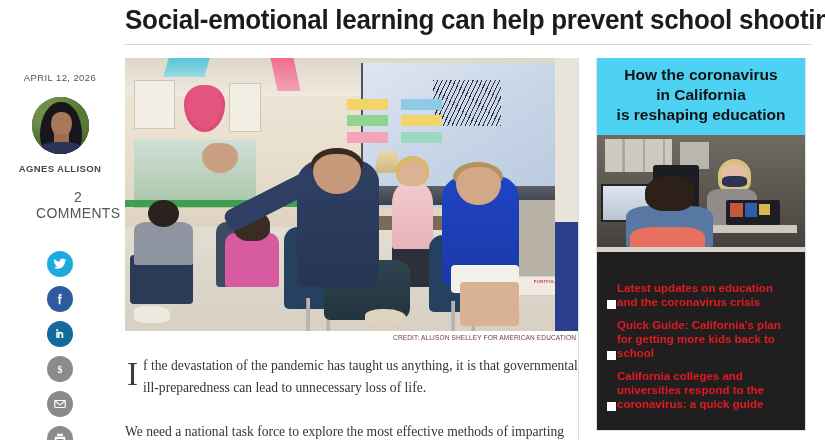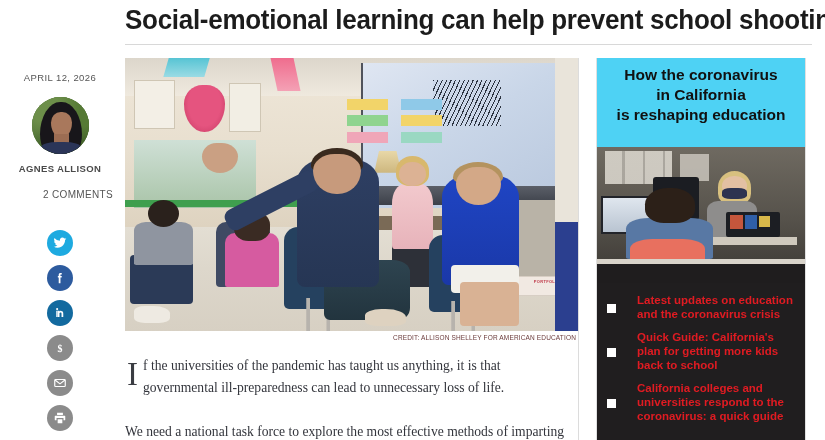--- a/index.html
+++ b/index.html
@@ -111,21 +111,21 @@
     margin-top: 9px;
     font-family: "Liberation Sans Narrow", "Liberation Sans", sans-serif;
     font-weight: bold;
     font-size: 9.5px;
     letter-spacing: 0.35px;
     color: #4a4a4a;
   }
   .comments-count {
     margin-top: 15px;
     font-family: "Liberation Sans Narrow", "Liberation Sans", sans-serif;
-    font-size: 10px;
+    font-size: 14px;
     letter-spacing: 0.35px;
     color: #555555;
     margin-left: 36px;
   }
   .share-stack {
     margin-top: 30px;
     display: flex;
     flex-direction: column;
     align-items: center;
     gap: 9px;
@@ -392,21 +392,21 @@
     padding: 5px 0 4px 0;
   }
   .promo-head {
     background: #4ed2f4;
     color: #111111;
     text-align: center;
     font-family: "Liberation Sans", sans-serif;
     font-weight: bold;
     font-size: 15.5px;
     line-height: 20px;
-    padding: 7px 6px 22px 6px;
+    padding: 7px 6px 10px 6px;
   }
   .promo-photo {
     position: relative;
     width: 100%; height: 136px;
     overflow: hidden;
     background: #4a4540;
   }
   .pp-wall { position:absolute; inset:0; background: linear-gradient(180deg,#6f6a61 0%, #55514a 55%, #3a3733 100%); }
   .pp-papers { position:absolute; left:4%; top:3%; width:32%; height:24%; background: repeating-linear-gradient(90deg,#dfdbd2 0 26%, #b6b2aa 26% 30%); opacity:.85;}
   .pp-paper2 { position:absolute; left:40%; top:5%; width:14%; height:20%; background:#cfcbc2; opacity:.8; }
@@ -425,22 +425,22 @@
   .pp-student-body { position:absolute; left:14%; top:52%; width:42%; height:30%; background:#5878a4; border-radius:26% 26% 4% 4%; }
   .pp-student-shirt { position:absolute; left:16%; top:68%; width:36%; height:24%; background:#e8705f; border-radius:30% 30% 4% 4%; }
   .pp-foreground { position:absolute; left:0; bottom:0; width:100%; height:18%; background: linear-gradient(180deg,#d8d3ca 0 22%, #1f1d1e 22% 100%); }
 
   .promo-links {
     background: #201e1f;
     padding: 10px 10px 11px 10px;
   }
   .promo-link {
     display: flex;
-    align-items: center;
-    gap: 21px;
+    align-items: flex-end;
+    gap: 1px;
     margin-bottom: 9px;
     cursor: pointer;
   }
   .promo-link:last-child { margin-bottom: 8px; }
   .promo-bullet {
     flex: 0 0 auto;
     width: 9px; height: 9px;
     background: #ffffff;
     margin-top: 3px;
   }
@@ -579,21 +579,21 @@
       <div class="hp-boy-a-head"></div>
       <div class="hp-shoe-a"></div>
       <div class="hp-bluebox"></div>
     </div>
 
     <div class="photo-credit">CREDIT: ALLISON SHELLEY FOR AMERICAN EDUCATION</div>
 
     <div class="body-text">
       <div class="lede">
         <span class="dropcap">I</span>
-        <span>f the universities of the pandemic has taught us anything, it is that governmental ill-preparedness can lead to unnecessary loss of life.</span>
+        <span>f the devastation of the pandemic has taught us anything, it is that governmental ill-preparedness can lead to unnecessary loss of life.</span>
       </div>
       <div class="para-2">We need a national task force to explore the most effective methods of imparting</div>
     </div>
   </div>
 
   <div class="divider-v"></div>
 
   <div class="promo">
     <div class="promo-head">
       <div>How the coronavirus</div>

